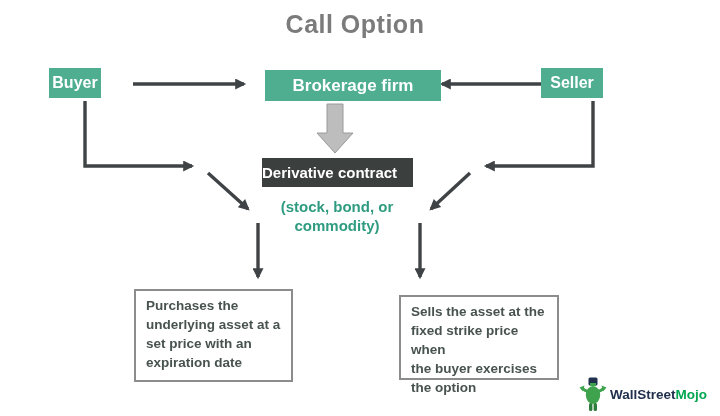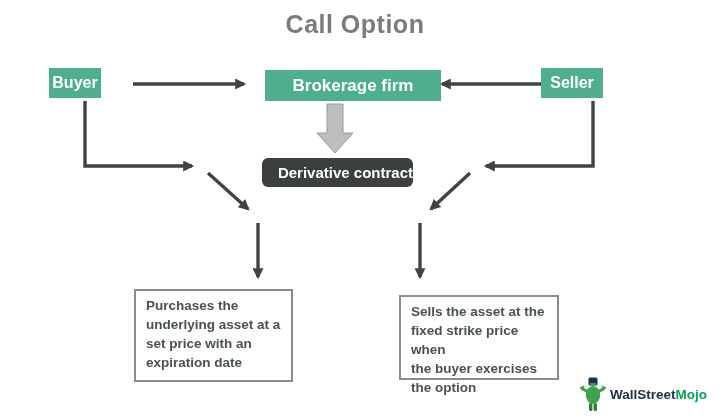--- a/index.html
+++ b/index.html
@@ -14,21 +14,21 @@
   .teal-node {
     position:absolute; background:var(--node-teal); color:#fff; font-weight:bold;
     display:flex; align-items:center; justify-content:center;
   }
   #buyer-node   { left:49px;  top:68px; width:52px;  height:30px; font-size:16px; }
   #brokerage-node{ left:265px; top:70px; width:176px; height:31px; font-size:17px; }
   #seller-node  { left:541px; top:68px; width:62px;  height:30px; font-size:16px; }
   #derivative-node {
     position:absolute; left:262px; top:158px; width:151px; height:29px;
     background:var(--dark-box); color:#fff; font-weight:bold; font-size:15px;
-    display:flex; align-items:center; justify-content:flex-end;border-radius:6px;
+    display:flex; align-items:center; justify-content:flex-start;
   }
   #note {
     position:absolute; left:252px; top:197px; width:170px; text-align:center;
     color:var(--note-teal); font-weight:bold; font-size:15px; line-height:19px;
   }
   .action-box {
     position:absolute; box-sizing:border-box; background:#fff;
     border:2px solid var(--action-border);
     color:var(--action-text); font-weight:bold; font-size:13.5px; line-height:19px;
     padding:5px 4px 4px 10px;
@@ -79,20 +79,24 @@
   </div>
 
   <div id="seller-node" class="teal-node">
     <span>Seller</span>
   </div>
 
   <div id="derivative-node">
     <span>Derivative contract</span>
   </div>
 
+  <div id="note">
+    <div>(stock, bond, or</div>
+    <div>commodity)</div>
+  </div>
 
   <div id="buyer-action" class="action-box">
     <div>Purchases the</div>
     <div>underlying asset at a</div>
     <div>set price with an</div>
     <div>expiration date</div>
   </div>
 
   <div id="seller-action" class="action-box">
     <div>Sells the asset at the</div>

